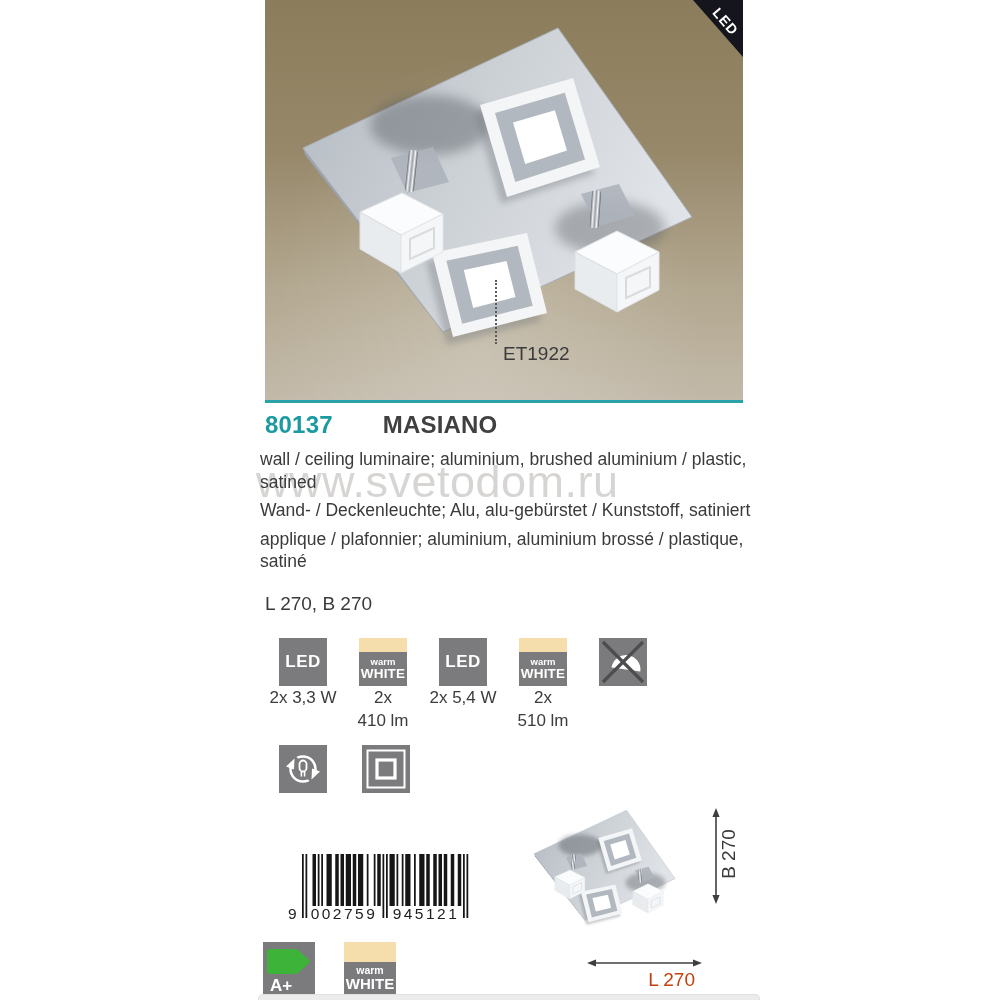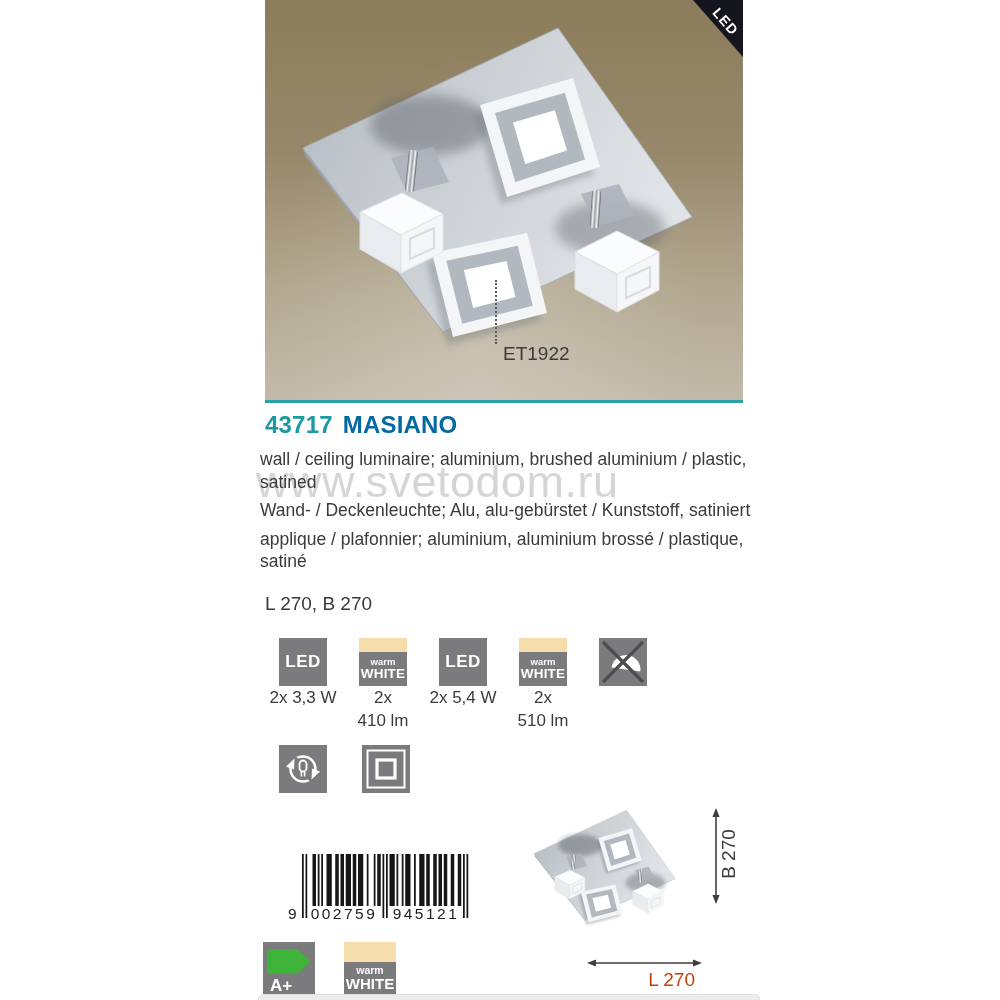--- a/index.html
+++ b/index.html
@@ -18,21 +18,21 @@
     border-bottom:3px solid #2aa1a7;
   }
   .lamp-svg{position:absolute;inset:0;width:478px;height:400px;}
   #callout-line{left:230px;top:280px;height:64px;width:0;border-left:2px dotted #5a5a5a;}
   #callout-label{left:238px;top:343px;font-size:19px;color:#3b3b3b;}
   #ribbon-svg{position:absolute;top:0;right:0;width:478px;height:400px;pointer-events:none;}
 
   
   #title{left:265px;top:411px;font-size:24px;font-weight:bold;letter-spacing:0.2px;}
   #title .sku{color:#1b9aa1;margin-right:10px;}
-  #title .name{color:#0369a1;}
+  #title .name{color:#404040;margin-left:40px;}
   #descriptions{left:260px;top:448px;width:520px;font-size:17.5px;line-height:22.5px;color:#3a3a3a;z-index:1;}
   #descriptions p{margin:0 0 6px 0;}
   #watermark{
     left:256px;top:456px;width:744px;font-size:45px;font-weight:normal;
     color:#b1ada9;opacity:0.5;letter-spacing:0.5px;z-index:0;white-space:nowrap;
   }
   #size-note{left:265px;top:593px;font-size:19px;color:#3a3a3a;}
 
   
   #spec-row-1{left:279px;top:638px;display:flex;gap:32px;}
@@ -133,21 +133,21 @@
   </svg>
   <div id="callout-line" class="abs"></div>
   <div id="callout-label" class="abs">ET1922</div>
   <svg id="ribbon-svg" viewBox="0 0 478 400">
     <polygon points="428,0 478,0 478,57" fill="#15151d"></polygon>
     <text x="460" y="26" text-anchor="middle" transform="rotate(49 460 22)" fill="#ffffff" font-size="14" font-weight="bold" letter-spacing="1">LED</text>
   </svg>
 </div>
 
 <div id="title" class="abs">
-  <span class="sku">43717</span><span class="name">MASIANO</span>
+  <span class="sku">80137</span><span class="name">MASIANO</span>
 </div>
 
 <div id="watermark" class="abs">www.svetodom.ru</div>
 
 <div id="descriptions" class="abs">
   <p>wall / ceiling luminaire; aluminium, brushed aluminium / plastic, satined</p>
   <p>Wand- / Deckenleuchte; Alu, alu-gebürstet / Kunststoff, satiniert</p>
   <p>applique / plafonnier; aluminium, aluminium brossé / plastique, satiné</p>
 </div>
 

